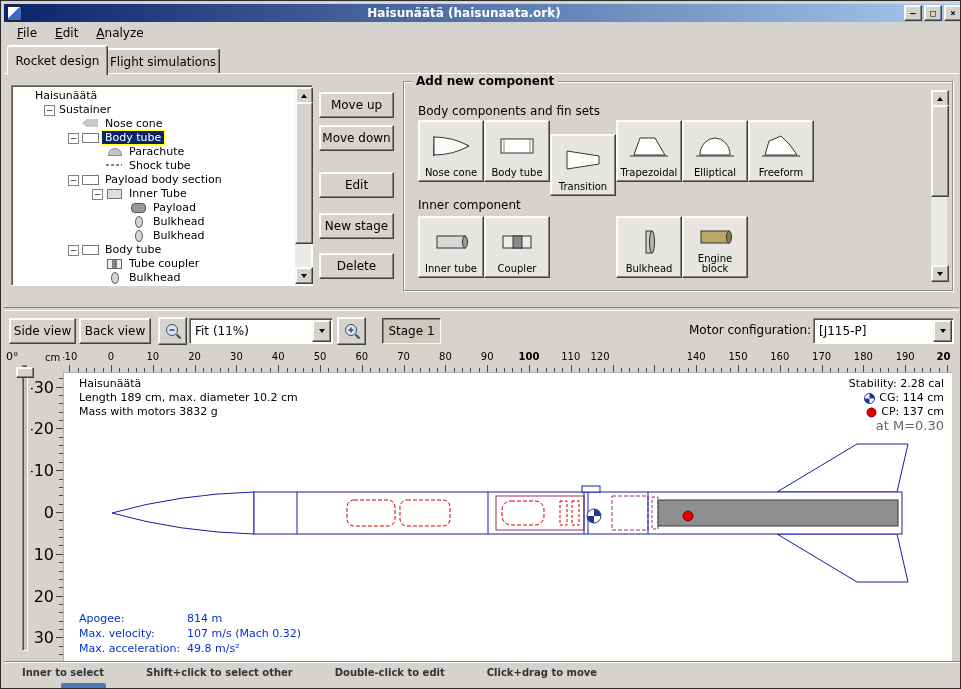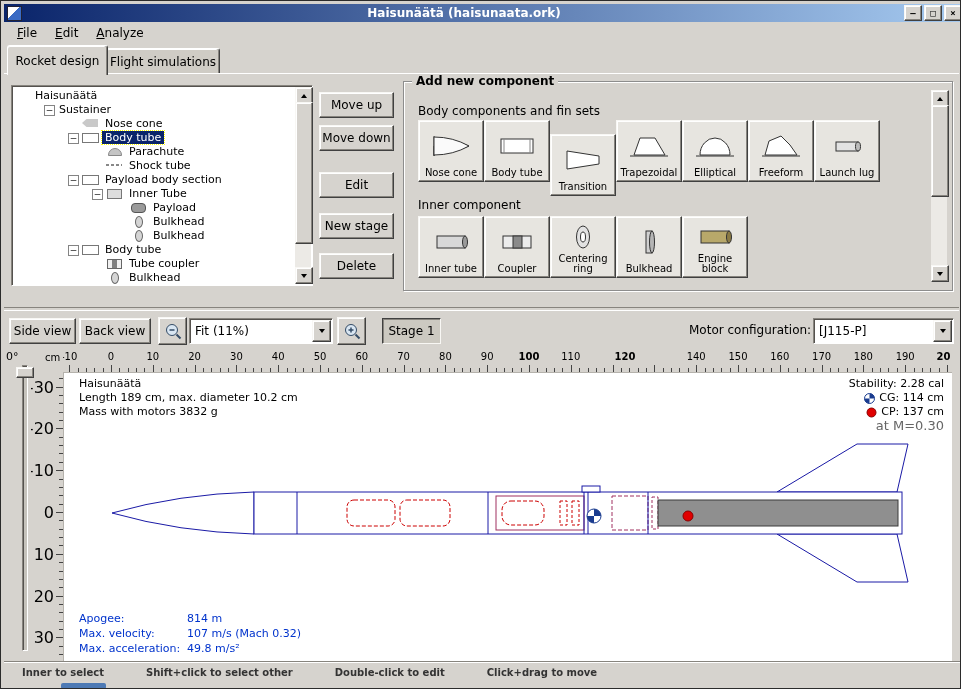--- a/index.html
+++ b/index.html
@@ -265,50 +265,36 @@
       </svg>
     <span class="pal-lab">Elliptical</span>
   </div>
   <div class="palbtn r" style="left:344px;top:38px">
     <svg width="44" height="26">
       <path d="M6,22 L10,8 L22,3 L31,12 L38,22 Z" fill="#fff" stroke="#333"></path>
         <line x1="3" y1="23" x2="41" y2="23" stroke="#333"></line>
       </svg>
     <span class="pal-lab">Freeform</span>
   </div>
-  <div class="palbtn r" style="left:410px;top:38px">
-    <svg width="44" height="26">
-      <rect x="11" y="9" width="22" height="9" fill="#e2e2e2" stroke="#333"></rect>
-      <ellipse cx="33" cy="13.5" rx="2.5" ry="4.5" fill="#bbb" stroke="#333"></ellipse>
-      </svg>
-    <span class="pal-lab">Launch lug</span>
-  </div>
 
   <span class="group-lab" style="left:14px;top:116px">Inner component</span>
 
   <div class="palbtn r" style="left:14px;top:134px">
     <svg width="44" height="26">
       <rect x="8" y="7" width="28" height="12" fill="#d8d8d8" stroke="#333"></rect>
       <ellipse cx="36" cy="13" rx="2.5" ry="6" fill="#9a9a9a" stroke="#333"></ellipse>
       </svg>
     <span class="pal-lab">Inner tube</span>
   </div>
   <div class="palbtn r" style="left:80px;top:134px">
     <svg width="44" height="26">
       <rect x="8" y="7" width="28" height="12" fill="#ececec" stroke="#333"></rect>
       <rect x="18" y="7" width="9" height="12" fill="#8a8a8a" stroke="#333"></rect>
       </svg>
     <span class="pal-lab">Coupler</span>
-  </div>
-  <div class="palbtn r" style="left:146px;top:134px">
-    <svg width="44" height="26">
-      <ellipse cx="22" cy="13" rx="6.5" ry="11" fill="#e2e2e2" stroke="#333"></ellipse>
-      <ellipse cx="22" cy="13" rx="2.5" ry="5" fill="#fff" stroke="#333"></ellipse>
-      </svg>
-    <span class="pal-lab">Centering ring</span>
   </div>
   <div class="palbtn r" style="left:212px;top:134px">
     <svg width="44" height="26">
       <rect x="19" y="2" width="6" height="22" fill="#d0d0d0" stroke="#333"></rect>
       <ellipse cx="25" cy="13" rx="2.5" ry="11" fill="#b5b5b5" stroke="#333"></ellipse>
       </svg>
     <span class="pal-lab">Bulkhead</span>
   </div>
   <div class="palbtn r" style="left:278px;top:134px">
     <svg width="44" height="26">
@@ -481,21 +467,21 @@
     <div class="hlab" style="left: 131.6px;">20</div>
     <div class="hlab" style="left: 173.4px;">30</div>
     <div class="hlab" style="left: 215.2px;">40</div>
     <div class="hlab" style="left: 257px;">50</div>
     <div class="hlab" style="left: 298.8px;">60</div>
     <div class="hlab" style="left: 340.6px;">70</div>
     <div class="hlab" style="left: 382.4px;">80</div>
     <div class="hlab" style="left: 424.2px;">90</div>
     <div class="hlab bold" style="left: 466px;">100</div>
     <div class="hlab" style="left: 507.8px;">110</div>
-    <div class="hlab" style="left: 562px; font-weight: bold;">120</div>
+    <div class="hlab" style="left: 537px;">120</div>
     <div class="hlab" style="left: 591.4px; margin-top: 44px;">130</div>
     <div class="hlab" style="left: 633.2px;">140</div>
     <div class="hlab" style="left: 675px;">150</div>
     <div class="hlab" style="left: 716.8px;">160</div>
     <div class="hlab" style="left: 758.6px;">170</div>
     <div class="hlab" style="left: 800.4px;">180</div>
     <div class="hlab" style="left: 842.2px;">190</div>
     <div class="hlab bold" style="left: 884px;">200</div>
   </div>
 <div class="abs vruler">

